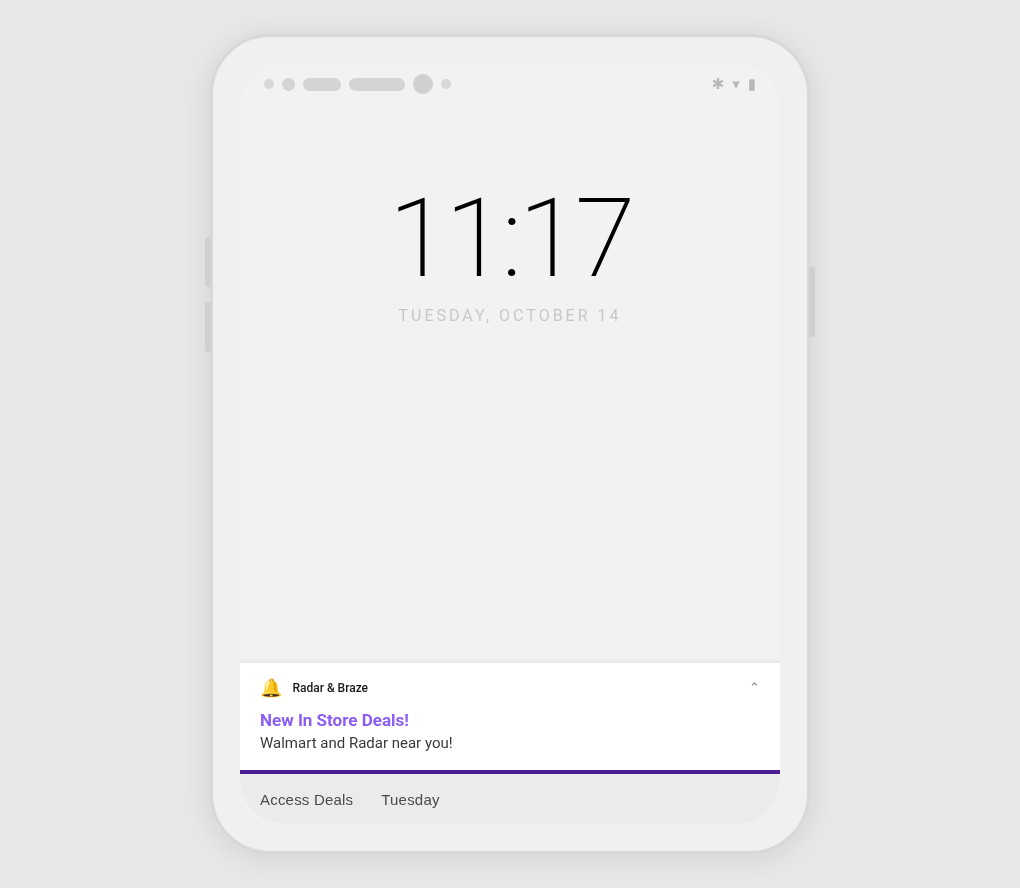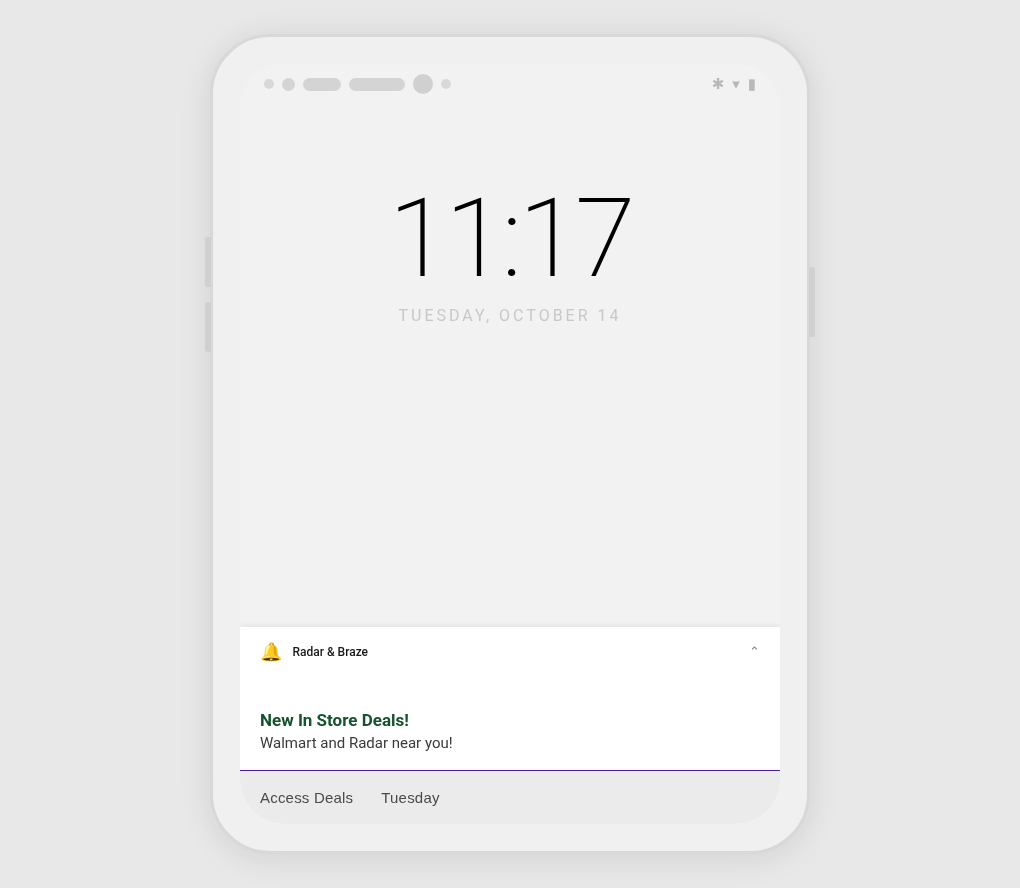--- a/index.html
+++ b/index.html
@@ -194,40 +194,39 @@
       color: #888;
     }
 
     .notification-body {
       padding: 4px 20px 18px 20px;
     }
 
     .notification-title {
       font-size: 17px;
       font-weight: 700;
-      color: #14532d;
+      color: #8b5cf6;
       margin-bottom: 4px;
-      margin-top: 36px;
     }
 
     .notification-subtitle {
       font-size: 15px;
       font-weight: 400;
       color: #3a3a3a;
     }
 
     .notification-actions {
       background: #ebebeb;
       display: flex;
       flex-direction: row;
       align-items: center;
       padding: 0 20px;
       height: 54px;
       gap: 28px;
-      border-top: 1px solid #4c1d95;
+      border-top: 4px solid #4c1d95;
     }
 
     .action-btn {
       background: none;
       border: none;
       cursor: pointer;
       font-size: 15px;
       font-weight: 500;
       color: #4a4a4a;
       padding: 0;

